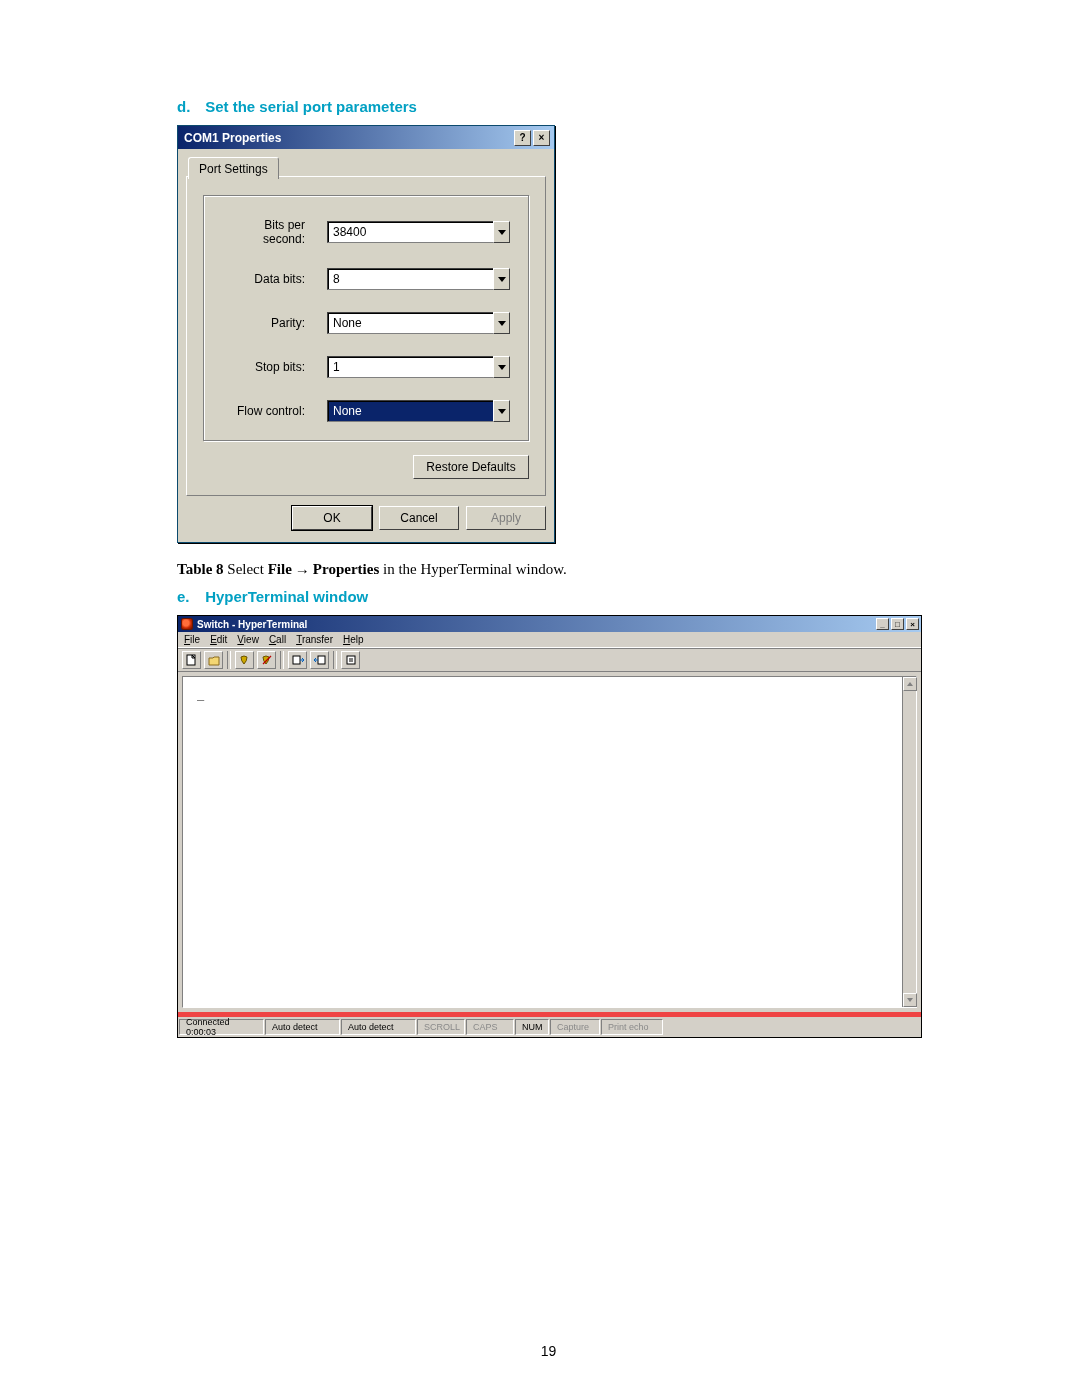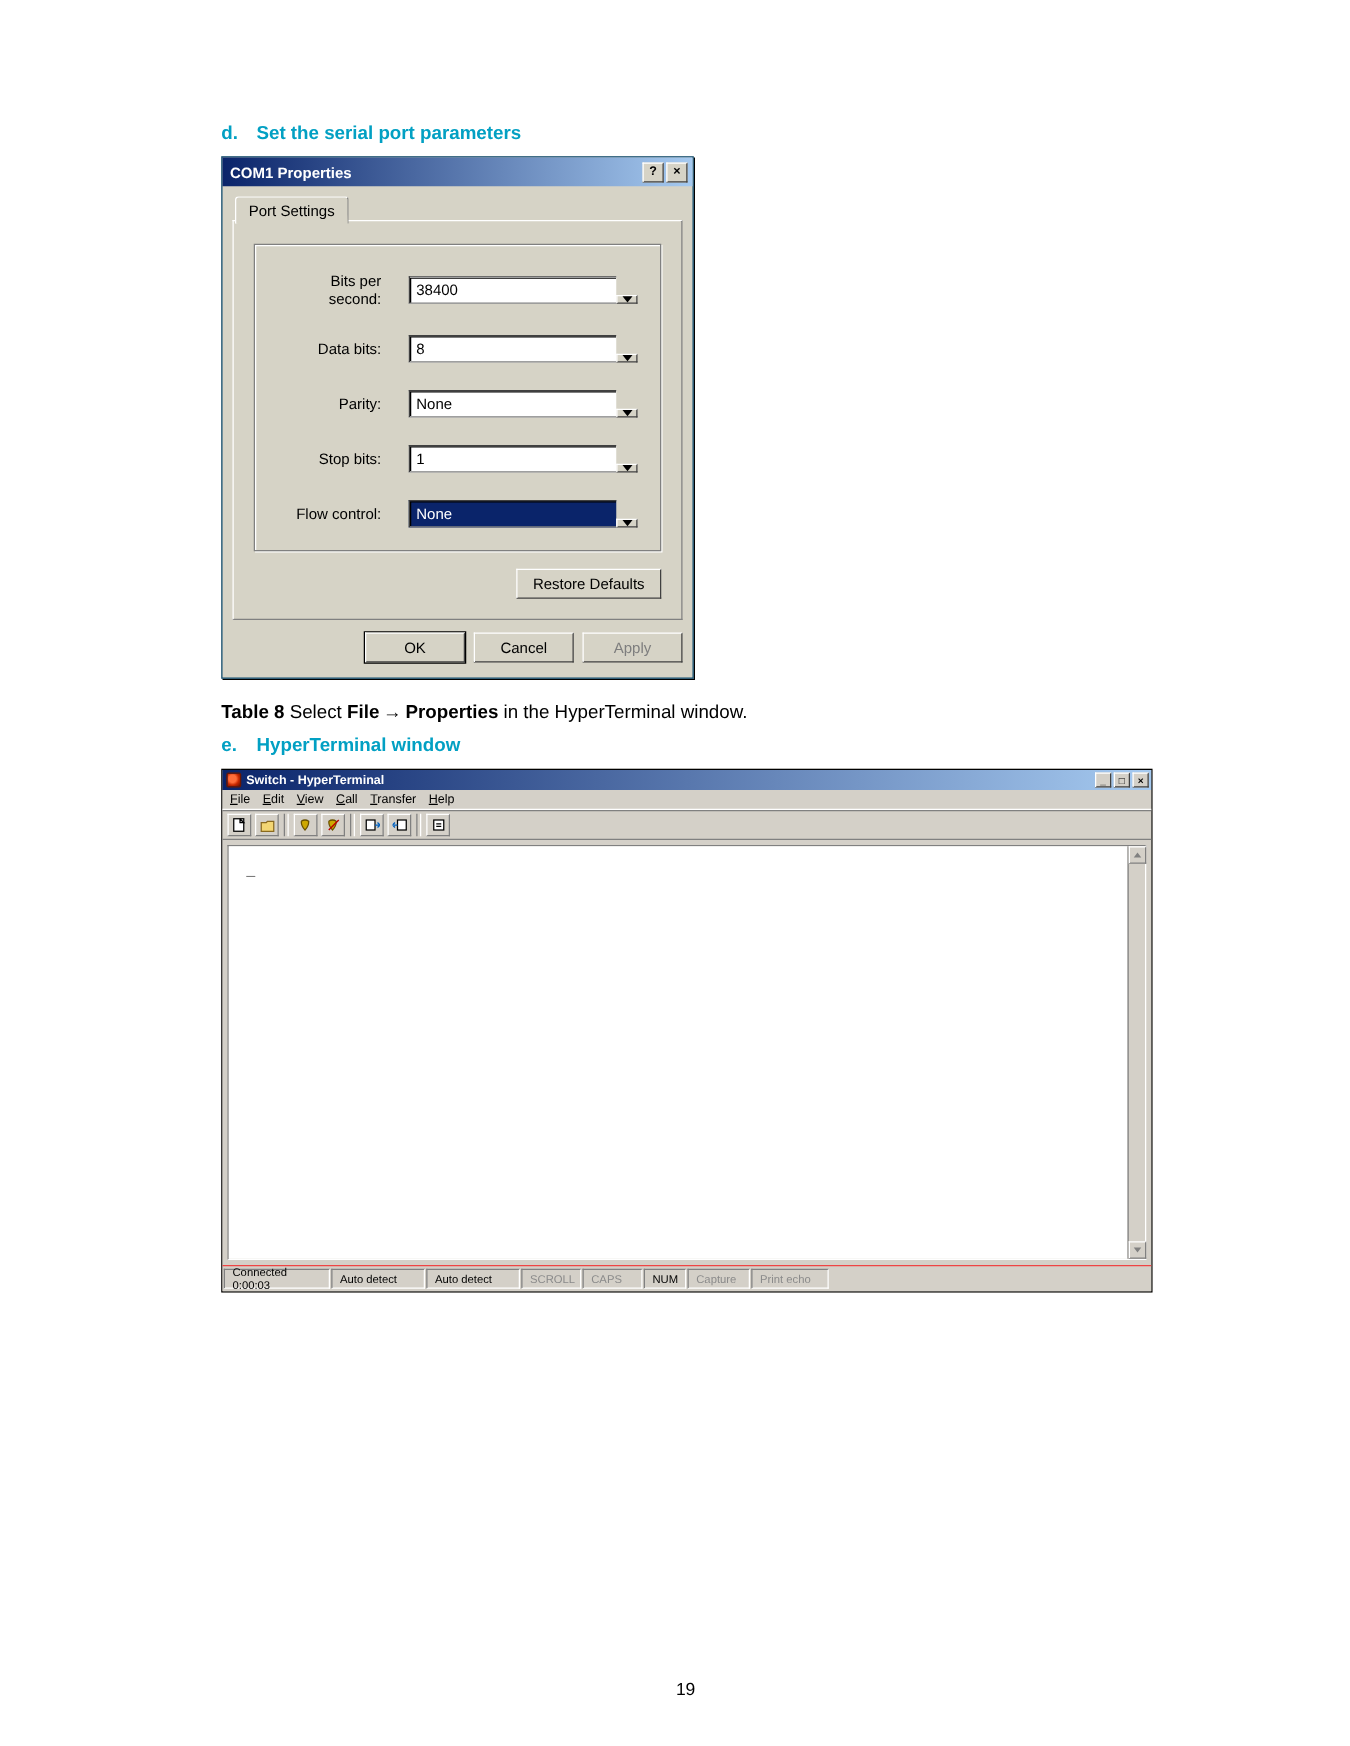--- a/index.html
+++ b/index.html
@@ -3,21 +3,21 @@
 <meta charset="utf-8">
 <style>
   * { box-sizing: border-box; }
   body { margin: 0; font-family: Arial, sans-serif; font-size: 13px; background: #fff; color: #000; }
   .page { width: 1080px; min-height: 1397px; margin: 0 auto; padding: 90px 130px 40px 177px; position: relative; }
 
   
   .heading-d { color: #02a0c3; font-weight: 700; font-size: 15px; margin: 8px 0 10px 0; }
   .heading-d .lbl, .heading-e .lbl { display:inline-block; width:24px; }
   .heading-e { color: #02a0c3; font-weight: 700; font-size: 15px; margin: 10px 0 10px 0; }
-  .caption { font-size: 15px; margin: 18px 0 6px 0; }
+  .caption { font-size: 15px; margin: 18px 0 6px 0; font-family: Liberation Serif, serif; }
   .caption .cap-lbl { font-weight: 700; }
   .caption .bold { font-weight: 700; }
   .caption .arrow { margin: 0 3px; }
 
   
   .dlg { width: 378px; background: #d6d3c6; border: 1px solid #0c4a6e; box-shadow: 1px 1px 0 #000; }
   .dlg-title { display:flex; align-items:center; height:23px; padding: 0 4px 0 6px;
                background: linear-gradient(to right, #0a246a, #a6caf0); color:#fff; font-weight:700; font-family: Tahoma, sans-serif; font-size:12px; }
   .dlg-title .title-text { flex:1; }
   .title-btn { width:17px; height:16px; margin-left:2px; background:#d6d3c6; border:1px solid #fff; border-right-color:#404040; border-bottom-color:#404040; color:#000; font-family:Arial; font-size:10px; font-weight:700; display:flex; align-items:center; justify-content:center; cursor:default; }
@@ -28,21 +28,21 @@
          border:1px solid #fff; border-right-color:#808080; border-bottom:none; border-radius:3px 3px 0 0;
          font-family: Tahoma, sans-serif; font-size:12px; z-index:2; }
   .tab-page { position:relative; margin-top:-1px; background:#d6d3c6; padding: 18px 16px 16px 16px;
               border:1px solid #fff; border-right-color:#808080; border-bottom-color:#808080; z-index:1; }
 
   .group { border:1px solid #808080; border-radius:0; padding: 22px 18px 18px 18px; position:relative; background:#d6d3c6; box-shadow: inset 1px 1px 0 #fff, 1px 1px 0 #fff; }
 
   .fld { display:flex; align-items:center; margin-bottom: 22px; }
   .fld:last-child { margin-bottom:0; }
   .fld .lab { width: 105px; text-align:right; font-family: Tahoma, sans-serif; font-size:12px; padding-right:22px; }
-  .combo { flex:1; display:flex; height:22px;align-items:flex-end; }
+  .combo { flex:1; display:flex; height:22px; }
   .combo .val { flex:1; background:#fff; border:1px solid #808080; border-right:none; border-top-color:#404040; border-left-color:#404040; box-shadow: inset 1px 1px 0 #000; padding:3px 5px; font-family: Tahoma, sans-serif; font-size:12px; }
   .combo .val.selected { background:#0a246a; color:#fff; }
   .combo .arrow-btn { width:17px; background:#d6d3c6; border:1px solid #fff; border-right-color:#404040; border-bottom-color:#404040; display:flex; align-items:center; justify-content:center; cursor:default; }
   .tri-down { width:0; height:0; border-left:4px solid transparent; border-right:4px solid transparent; border-top:5px solid #000; }
 
   .restore { width:116px; height:24px; margin: 14px 0 0 auto; background:#d6d3c6; border:1px solid #fff; border-right-color:#404040; border-bottom-color:#404040; font-family: Tahoma, sans-serif; font-size:12px; display:flex; align-items:center; justify-content:center; cursor:default; }
 
   .dlg-footer { display:flex; justify-content:flex-end; gap:7px; padding: 10px 0 4px 0; }
   .btn { width:80px; height:24px; background:#d6d3c6; border:1px solid #fff; border-right-color:#404040; border-bottom-color:#404040; font-family: Tahoma, sans-serif; font-size:12px; display:flex; align-items:center; justify-content:center; cursor:default; }
   .btn.def { box-shadow: 0 0 0 1px #000; }
@@ -68,21 +68,21 @@
   .ht-term { background:#fff; height:330px; position:relative; }
   .ht-cursor { position:absolute; top:10px; left:14px; font-family: Consolas, monospace; font-size:12px; }
   .vscroll { position:absolute; top:0; right:0; width:14px; height:100%; background:#d4d0c8; border-left:1px solid #808080; }
   .vscroll .sbtn { position:absolute; width:14px; height:14px; background:#d4d0c8; border:1px solid #fff; border-right-color:#808080; border-bottom-color:#808080; display:flex; align-items:center; justify-content:center; }
   .vscroll .sbtn.top { top:0; }
   .vscroll .sbtn.bot { bottom:0; }
   .vscroll .sbtn .stri { width:0;height:0;border-left:3px solid transparent;border-right:3px solid transparent; }
   .vscroll .sbtn.top .stri { border-bottom:4px solid #808080; }
   .vscroll .sbtn.bot .stri { border-top:4px solid #808080; }
 
-  .ht-status { display:flex; align-items:center; font-family: Tahoma, sans-serif; font-size:9px; background:#d4d0c8; border-top:1px solid #ef4444; }
+  .ht-status { display:flex; align-items:center; font-family: Tahoma, sans-serif; font-size:9px; background:#d4d0c8; border-top:5px solid #ef4444; }
   .st-pane { border:1px solid #808080; border-right-color:#fff; border-bottom-color:#fff; height:16px; padding:2px 6px; margin:2px 0 2px 1px; display:flex; align-items:center; }
   .st-pane.dis { color:#8a8a8a; }
   .w1 {width:85px;} .w2{width:75px;} .w3{width:75px;} .ws{width:48px;} .wn{width:34px;} .wc{width:50px;} .wp{width:62px;}
 
   .page-num { position:absolute; bottom: 38px; left:17px; right:0; text-align:center; font-size:14px; }
 
   
   svg { display:block; }
 </style>
 </head>

